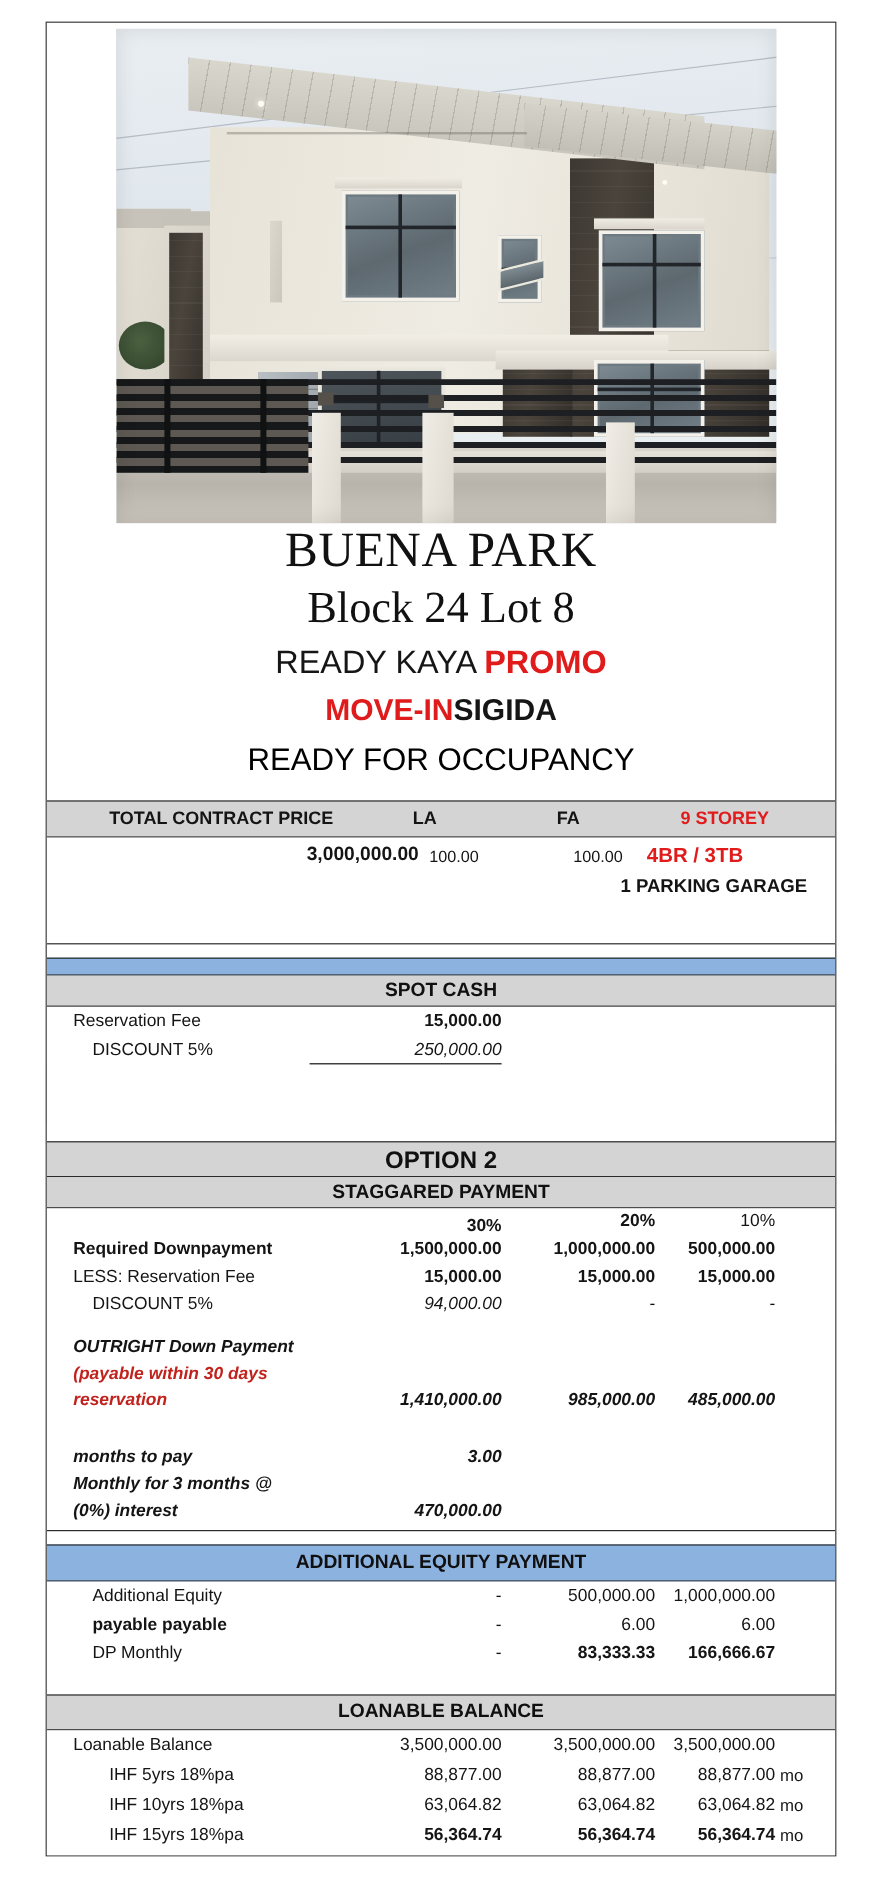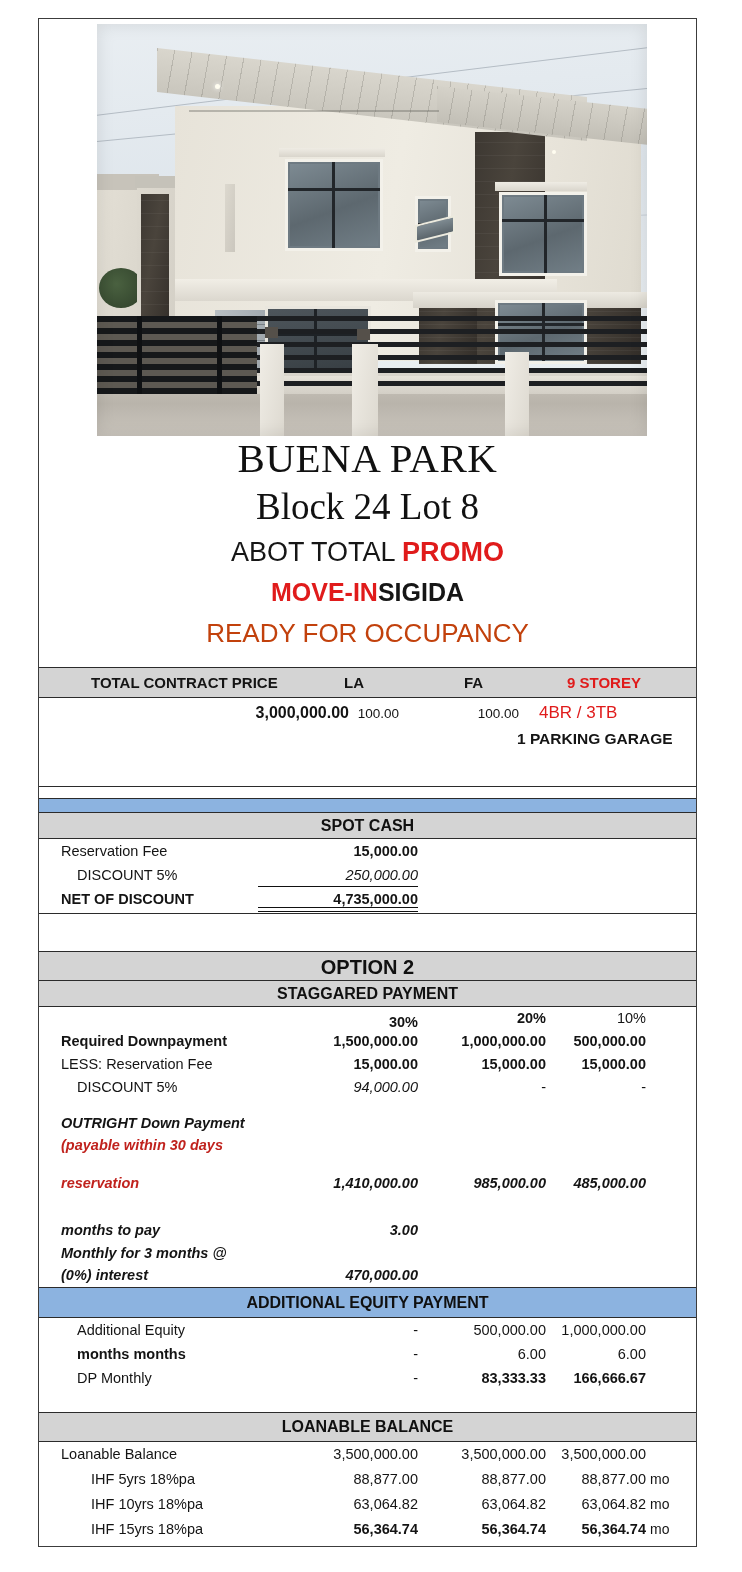--- a/index.html
+++ b/index.html
@@ -102,21 +102,21 @@
   .title-block{position:absolute;left:0;top:415px;width:100%;text-align:center;}
   .t-buena{font-family:"Liberation Serif", serif;font-size:41px;color:#111;
       letter-spacing:.5px;line-height:1.18;}
   .t-block{font-family:"Liberation Serif", serif;font-size:37px;color:#111;
       line-height:1.25;margin-top:2px;}
   .t-abot{font-size:27px;color:#161616;line-height:1.32;margin-top:4px;}
   .t-abot .red{color:#e01b1b;font-weight:bold;}
   .t-move{font-size:25px;font-weight:bold;line-height:1.5;margin-top:4px;}
   .t-move .red{color:#e01b1b;}
   .t-move .blk{color:#161616;}
-  .t-ready{font-size:26px;color:#c2410c;line-height:1.4;margin-top:3px;}
+  .t-ready{font-size:26px;color:#000000;line-height:1.4;margin-top:3px;}
 
   
   .tbl{position:absolute;left:0;width:100%;box-sizing:border-box;}
   .row{position:relative;height:25px;}
   .band-grey{background:#d4d4d4;}
   .band-blue{background:#8cb3e0;}
   .band-white{background:#ffffff;}
   .hr-top{border-top:1.5px solid #2b2b2b;}
   .hr-bot{border-bottom:1.5px solid #2b2b2b;}
 
@@ -240,62 +240,57 @@
       <div class="post" style="left:408px;width:24px;height:84px;"></div>
       <div class="mailbox" style="left:168px;bottom:98px;"></div>
       <div class="mailbox" style="left:260px;bottom:96px;"></div>
       <div class="photo-shadow"></div>
     </div>
   </div>
 
   <div class="title-block">
     <div class="t-buena">BUENA PARK</div>
     <div class="t-block">Block 24 Lot 8</div>
-    <div class="t-abot"><span>ABOT TOTAL </span><span class="red">PROMO</span></div>
+    <div class="t-abot"><span>READY KAYA </span><span class="red">PROMO</span></div>
     <div class="t-move"><span class="red">MOVE-IN</span><span class="blk">SIGIDA</span></div>
     <div class="t-ready">READY FOR OCCUPANCY</div>
   </div>
 
   <div class="tbl" style="top:648px;height:117px;">
     <div class="row band-grey hr-top hr-bot" style="height:29px;">
       <div class="hdr-lbl" style="left:52px;top:6px;">TOTAL CONTRACT PRICE</div>
       <div class="hdr-lbl" style="left:305px;top:6px;">LA</div>
       <div class="hdr-lbl" style="left:425px;top:6px;">FA</div>
       <div class="hdr-lbl hdr-red" style="left:528px;top:6px;">9 STOREY</div>
     </div>
     <div class="row band-white" style="height:30px;">
       <div style="position:absolute;left:150px;top:6px;width:160px;text-align:right;font-size:16px;font-weight:bold;color:#141414;">3,000,000.00</div>
       <div style="position:absolute;left:270px;top:8px;width:90px;text-align:right;font-size:13.5px;color:#141414;">100.00</div>
       <div style="position:absolute;left:390px;top:8px;width:90px;text-align:right;font-size:13.5px;color:#141414;">100.00</div>
-      <div style="position:absolute;left:500px;top:5px;font-size:17px;font-weight:normal;color:#e01b1b;">4BR / 3TB</div>
+      <div style="position:absolute;left:500px;top:5px;font-size:17px;font-weight:bold;color:#e01b1b;">4BR / 3TB</div>
     </div>
     <div class="row band-white" style="height:26px;">
       <div style="position:absolute;left:478px;top:2px;font-size:15.5px;font-weight:bold;color:#141414;white-space:nowrap;">1 PARKING GARAGE</div>
     </div>
     <div class="row band-white hr-bot" style="height:32px;"></div>
   </div>
 
   <div class="tbl" style="top:779px;">
     <div class="row band-blue hr-top hr-bot" style="height:13px;"></div>
     <div class="row band-grey hr-bot" style="height:25px;">
       <div class="ctr" style="top:4px;">SPOT CASH</div>
     </div>
     <div class="row band-white" style="height:24px;">
       <div class="lbl" style="top:4px;">Reservation Fee</div>
       <div class="c1 b" style="top:4px;">15,000.00</div>
     </div>
     <div class="row band-white" style="height:24px;">
       <div class="lbl ind1" style="top:4px;">DISCOUNT 5%</div>
       <div class="c1 i" style="top:4px;">250,000.00</div>
       <div class="ul-single" style="right:278px;width:160px;bottom:0;"></div>
-    </div>
-    <div class="row band-white hr-bot" style="height:26px;">
-      <div class="lbl b" style="top:4px;">NET OF DISCOUNT</div>
-      <div class="c1 b" style="top:4px;">4,735,000.00</div>
-      <div class="ul-double" style="right:278px;width:160px;bottom:1px;"></div>
     </div>
   </div>
 
   <div class="tbl" style="top:919px;">
     <div class="row band-white" style="height:13px;"></div>
     <div class="row band-grey hr-top hr-bot" style="height:28px;">
       <div class="ctr big" style="top:4px;">OPTION 2</div>
     </div>
     <div class="row band-grey hr-bot" style="height:25px;">
       <div class="ctr" style="top:4px;">STAGGARED PAYMENT</div>
@@ -324,21 +319,21 @@
       <div class="c3" style="top:3px;">-</div>
     </div>
     <div class="row band-white" style="height:14px;"></div>
 
     <div class="row band-white" style="height:22px;">
       <div class="lbl b i" style="top:2px;">OUTRIGHT Down Payment</div>
     </div>
     <div class="row band-white" style="height:22px;">
       <div class="lbl b i red" style="top:2px;">(payable within 30 days</div>
     </div>
-    <div class="row band-white" style="height:24px;margin-top:16px;">
+    <div class="row band-white" style="height:24px;">
       <div class="lbl b i red" style="top:2px;">reservation</div>
       <div class="c1 b i" style="top:2px;">1,410,000.00</div>
       <div class="c2 b i" style="top:2px;">985,000.00</div>
       <div class="c3 b i" style="top:2px;">485,000.00</div>
     </div>
     <div class="row band-white" style="height:22px;"></div>
     <div class="row band-white" style="height:24px;">
       <div class="lbl b i" style="top:3px;">months to pay</div>
       <div class="c1 b i" style="top:3px;">3.00</div>
     </div>
@@ -355,21 +350,21 @@
     <div class="row band-blue hr-top hr-bot" style="height:29px;">
       <div class="ctr" style="top:6px;">ADDITIONAL EQUITY PAYMENT</div>
     </div>
     <div class="row band-white" style="height:24px;">
       <div class="lbl ind1" style="top:4px;">Additional Equity</div>
       <div class="c1" style="top:4px;">-</div>
       <div class="c2" style="top:4px;">500,000.00</div>
       <div class="c3" style="top:4px;">1,000,000.00</div>
     </div>
     <div class="row band-white" style="height:24px;">
-      <div class="lbl ind1 b" style="top:4px;">months months</div>
+      <div class="lbl ind1 b" style="top:4px;">payable payable</div>
       <div class="c1" style="top:4px;">-</div>
       <div class="c2" style="top:4px;">6.00</div>
       <div class="c3" style="top:4px;">6.00</div>
     </div>
     <div class="row band-white" style="height:26px;">
       <div class="lbl ind1" style="top:4px;">DP Monthly</div>
       <div class="c1" style="top:4px;">-</div>
       <div class="c2 b" style="top:4px;">83,333.33</div>
       <div class="c3 b" style="top:4px;">166,666.67</div>
     </div>

